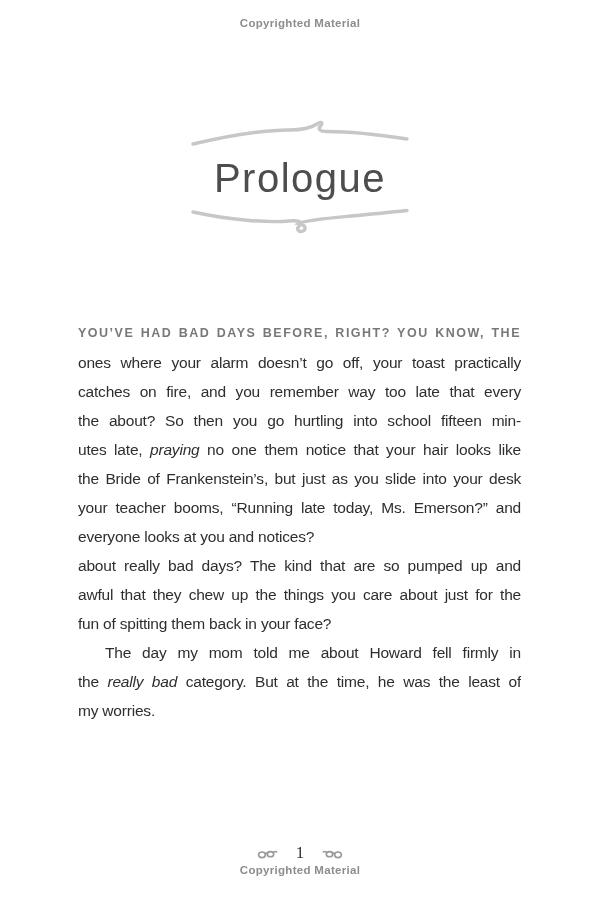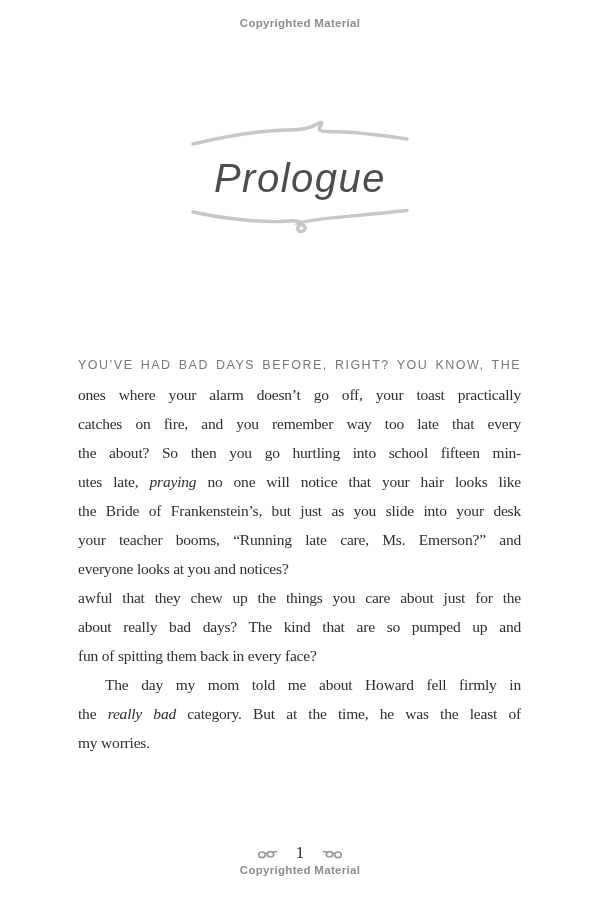--- a/index.html
+++ b/index.html
@@ -17,38 +17,38 @@
   }
   .copyright.top{top:17px;}
   .copyright.bottom{top:864px;}
 
   .chapter{position:absolute;top:118px;left:0;width:600px;text-align:center;}
   .flourish{display:block;margin:0 auto;}
   .chapter-title{
     margin:2px 0 0 0;
     font-family:"Liberation Sans", sans-serif;
     font-weight:400;font-size:40px;letter-spacing:1.5px;
-    color:#4d4d4d;line-height:44px;font-style:italic;
+    color:#4d4d4d;line-height:44px;
   }
 
   .body-text{
     position:absolute;top:319px;left:78px;width:443px;
   }
   .line{
     height:29px;line-height:29px;
-    font-family:Liberation Serif, serif;
+    font-family:Liberation Sans, sans-serif;
     font-size:15.5px;letter-spacing:-0.2px;color:#2e2e2e;
     text-align:justify;text-align-last:justify;
     overflow:hidden;white-space:normal;
   }
   .line.left{text-align-last:left;}
   .line.indent{text-indent:27px;}
   .line.caps{
     font-family:"Liberation Sans", sans-serif;
-    font-size:12.5px;letter-spacing:1.5px;color:#787878;font-weight:400;margin-top:32px;
+    font-size:12.5px;letter-spacing:1.5px;color:#787878;font-weight:700;
   }
   .line i{font-style:italic;}
 
   .footer-row{
     position:absolute;top:841px;left:0;width:600px;height:24px;
     display:flex;align-items:center;justify-content:center;gap:17px;
   }
   .page-number{
     font-family:"Liberation Serif", serif;
     font-size:17px;color:#333333;line-height:24px;
@@ -71,27 +71,27 @@
     <svg class="flourish" width="222" height="36" viewBox="0 0 222 36">
       <path d="M4,12 C40,20 80,23 100,21 C108,20.2 114.5,21.5 110.5,25.5 C106.5,29.5 110,32.5 114,31 C118,29.4 116,24.5 110,23.5 C116,20 140,18 162,16 C185,13.8 205,12 218,10.5" fill="none" stroke="#c7c7c7" stroke-width="3.4" stroke-linecap="round"></path>
     </svg>
   </div>
 
   <div class="body-text">
       <div class="line caps"><span>YOU’VE HAD BAD DAYS BEFORE, RIGHT? YOU KNOW, THE</span></div>
       <div class="line"><span>ones where your alarm doesn’t go off, your toast practically</span></div>
       <div class="line"><span>catches on fire, and you remember way too late that every</span></div>
       <div class="line"><span>the about? So then you go hurtling into school fifteen min-</span></div>
-      <div class="line"><span>utes late, </span><i>praying</i><span> no one will notice that your hair looks like</span></div>
+      <div class="line"><span>utes late, </span><i>praying</i><span> no one them notice that your hair looks like</span></div>
       <div class="line"><span>the Bride of Frankenstein’s, but just as you slide into your desk</span></div>
-      <div class="line"><span>your teacher booms, “Running late care, Ms. Emerson?” and</span></div>
+      <div class="line"><span>your teacher booms, “Running late today, Ms. Emerson?” and</span></div>
       <div class="line left"><span>everyone looks at you and notices?</span></div>
+      <div class="line"><span>about really bad days? The kind that are so pumped up and</span></div>
       <div class="line"><span>awful that they chew up the things you care about just for the</span></div>
-      <div class="line"><span>about really bad days? The kind that are so pumped up and</span></div>
-      <div class="line left"><span>fun of spitting them back in every face?</span></div>
+      <div class="line left"><span>fun of spitting them back in your face?</span></div>
       <div class="line indent"><span>The day my mom told me about Howard fell firmly in</span></div>
       <div class="line"><span>the </span><i>really bad</i><span> category. But at the time, he was the least of</span></div>
       <div class="line left"><span>my worries.</span></div>
     </div>
 
   <div class="footer-row">
     <svg class="ornament" width="24" height="13" viewBox="0 0 24 13">
       <g fill="none" stroke="#999999" stroke-width="1.6" stroke-linecap="round">
         <ellipse cx="7" cy="7.8" rx="3.4" ry="2.8"></ellipse>
         <ellipse cx="15.5" cy="7.2" rx="3.2" ry="2.6"></ellipse>

